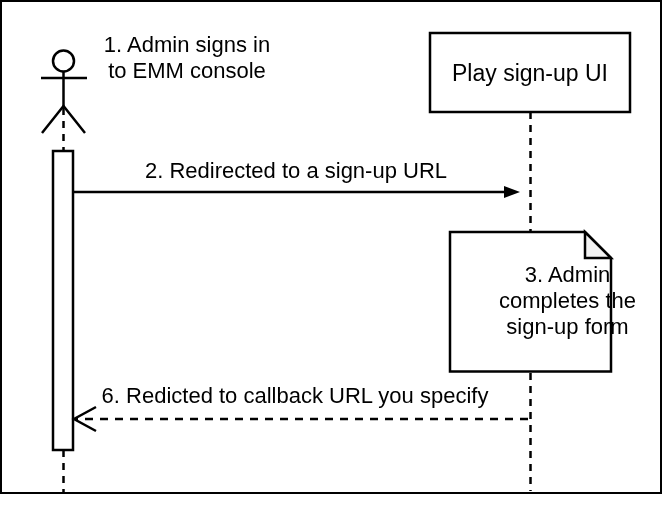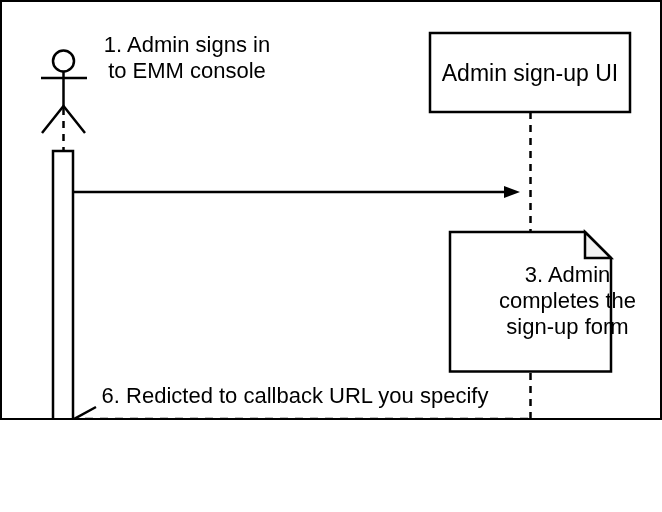--- a/index.html
+++ b/index.html
@@ -3,21 +3,21 @@
 <meta charset="utf-8">
 <style>
   html, body {
     margin: 0;
     padding: 0;
     background: #ffffff;
   }
   .canvas {
     position: relative;
     width: 662px;
-    height: 420px;
+    height: 494px;
     box-sizing: border-box;
     border: 2.5px solid var(--border, #000);
     background: var(--fill, #fff);
     font-family: "Liberation Sans", sans-serif;
     color: var(--text, #000);
     overflow: hidden;
   }
   svg.shapes {
     position: absolute;
     left: 0;
@@ -126,22 +126,23 @@
 
     <g>
       <line class="stroke dashed-msg" x1="526" y1="417" x2="74" y2="417"></line>
       <path class="stroke" d="M94,405 L72,417 L94,429"></path>
     </g>
   </svg>
 
   <div class="txt txt-center actor-annotation">1. Admin signs in
 to EMM console</div>
 
-  <div class="txt participant-label-box">Admin sign-up UI</div>
+  <div class="txt participant-label-box">Play sign-up UI</div>
 
+  <div class="txt txt-center nowrap msg2-label">2. Redirected to a sign-up URL</div>
 
   <div class="txt note-label-box">3. Admin
 completes the
 sign-up form</div>
 
   <div class="txt txt-center nowrap msg4-label">6. Redicted to callback URL you specify</div>
 
 </div>
 
 </body></html>

